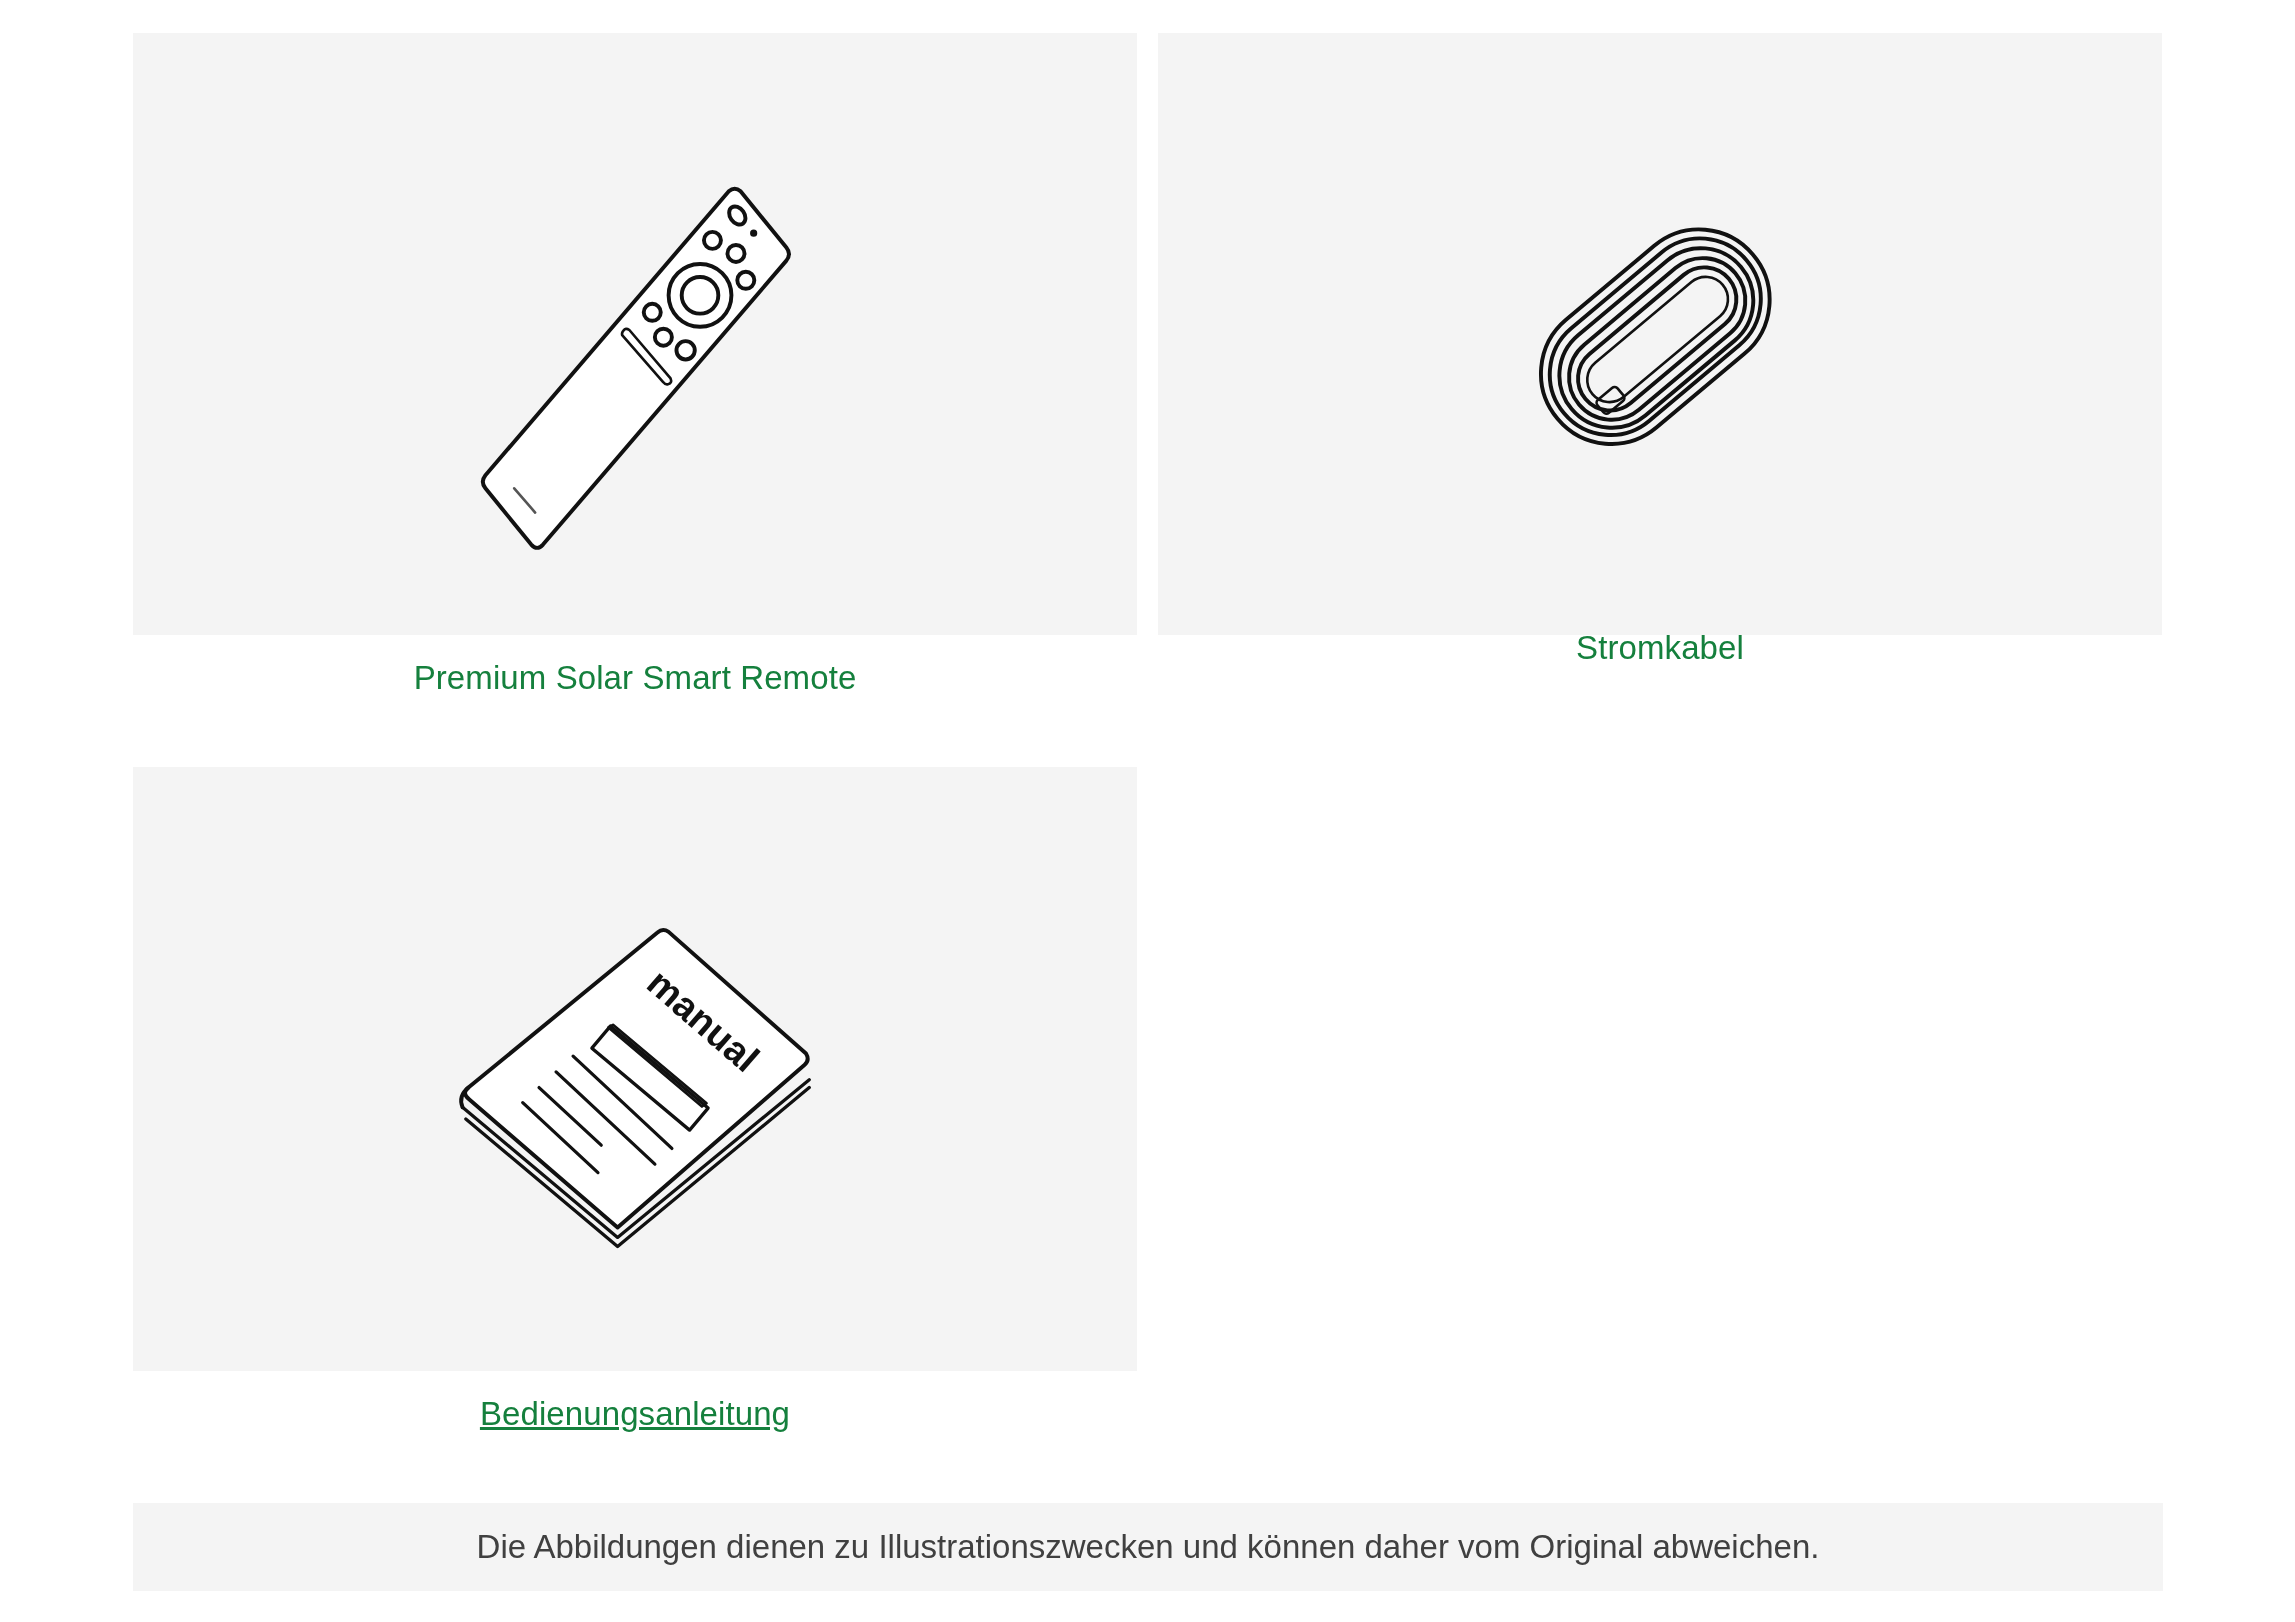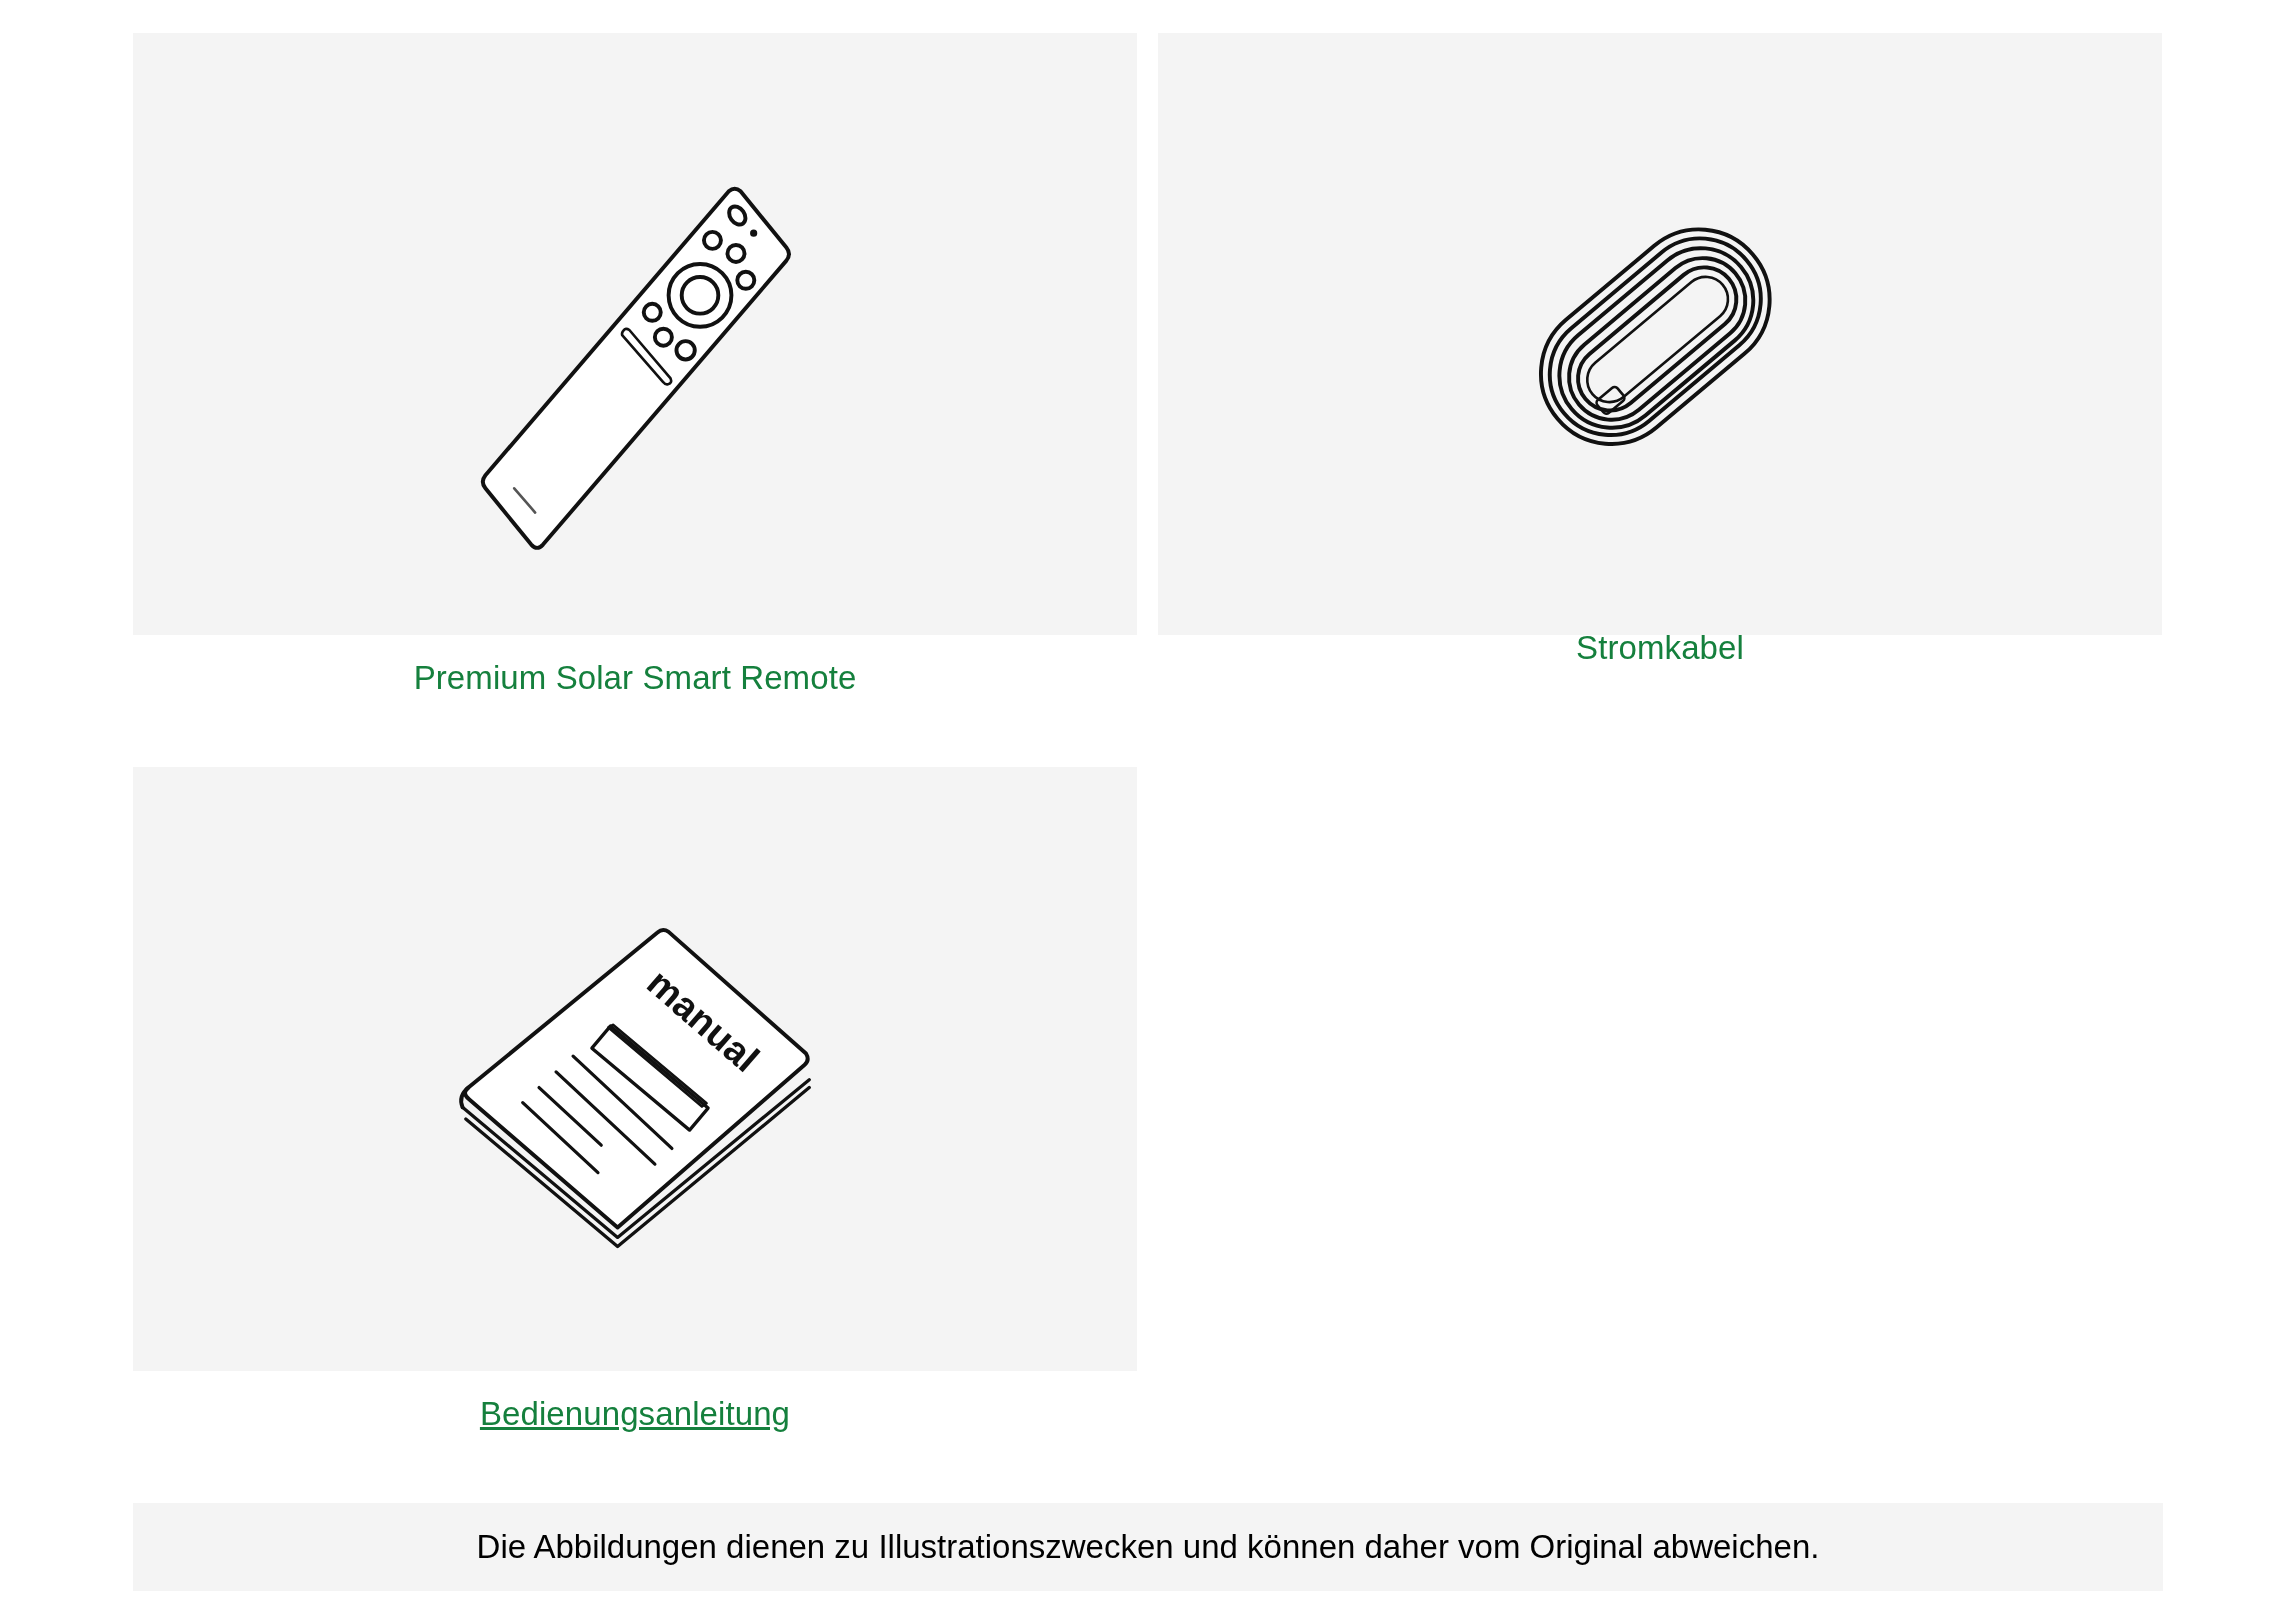--- a/index.html
+++ b/index.html
@@ -2,21 +2,21 @@
 <html style="font-size:10.5px"><head>
 <meta charset="utf-8">
 <style>
   html, body { margin:0; padding:0; background:#ffffff; }
   body { width:2295px; height:1623px; position:relative; overflow:hidden;
          font-family:"Liberation Sans", "DejaVu Sans", sans-serif; color:#111111; }
   .panel { position:absolute; background:#f4f4f4; }
   .label { position:absolute; text-align:center; font-size:33px; line-height:39px; color:#15803d; letter-spacing:0.1px; }
   .footer { position:absolute; left:133px; top:1503px; width:2030px; height:88px; background:#f4f4f4;
             display:flex; align-items:center; justify-content:center; }
-  .footer span { font-size:33px; color:#000000; }
+  .footer span { font-size:33px; color:#404040; }
   svg.art { position:absolute; left:0; top:0; width:2295px; height:1623px; pointer-events:none; }
   svg.art * { fill:none; stroke:#111; stroke-width:6; stroke-linejoin:round; stroke-linecap:round; }
   svg.art .white { fill:#ffffff; }
 </style>
 </head>
 <body>
 
 <div class="panel" style="left:133px; top:33px; width:1004px; height:602px;"></div>
 <div class="panel" style="left:1158px; top:33px; width:1004px; height:602px;"></div>
 <div class="panel" style="left:133px; top:767px; width:1004px; height:604px;"></div>

